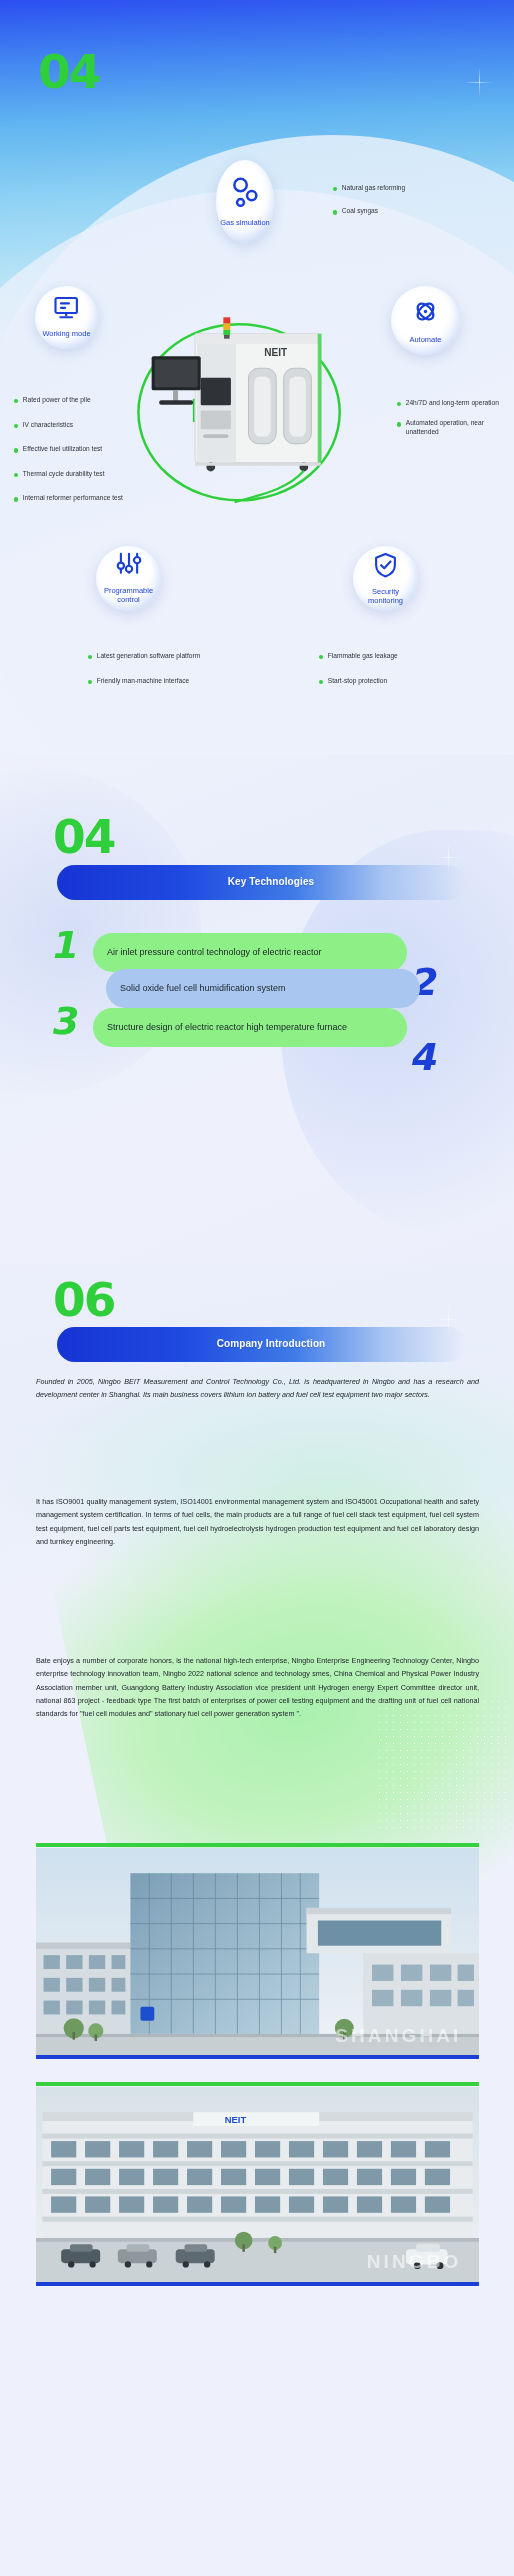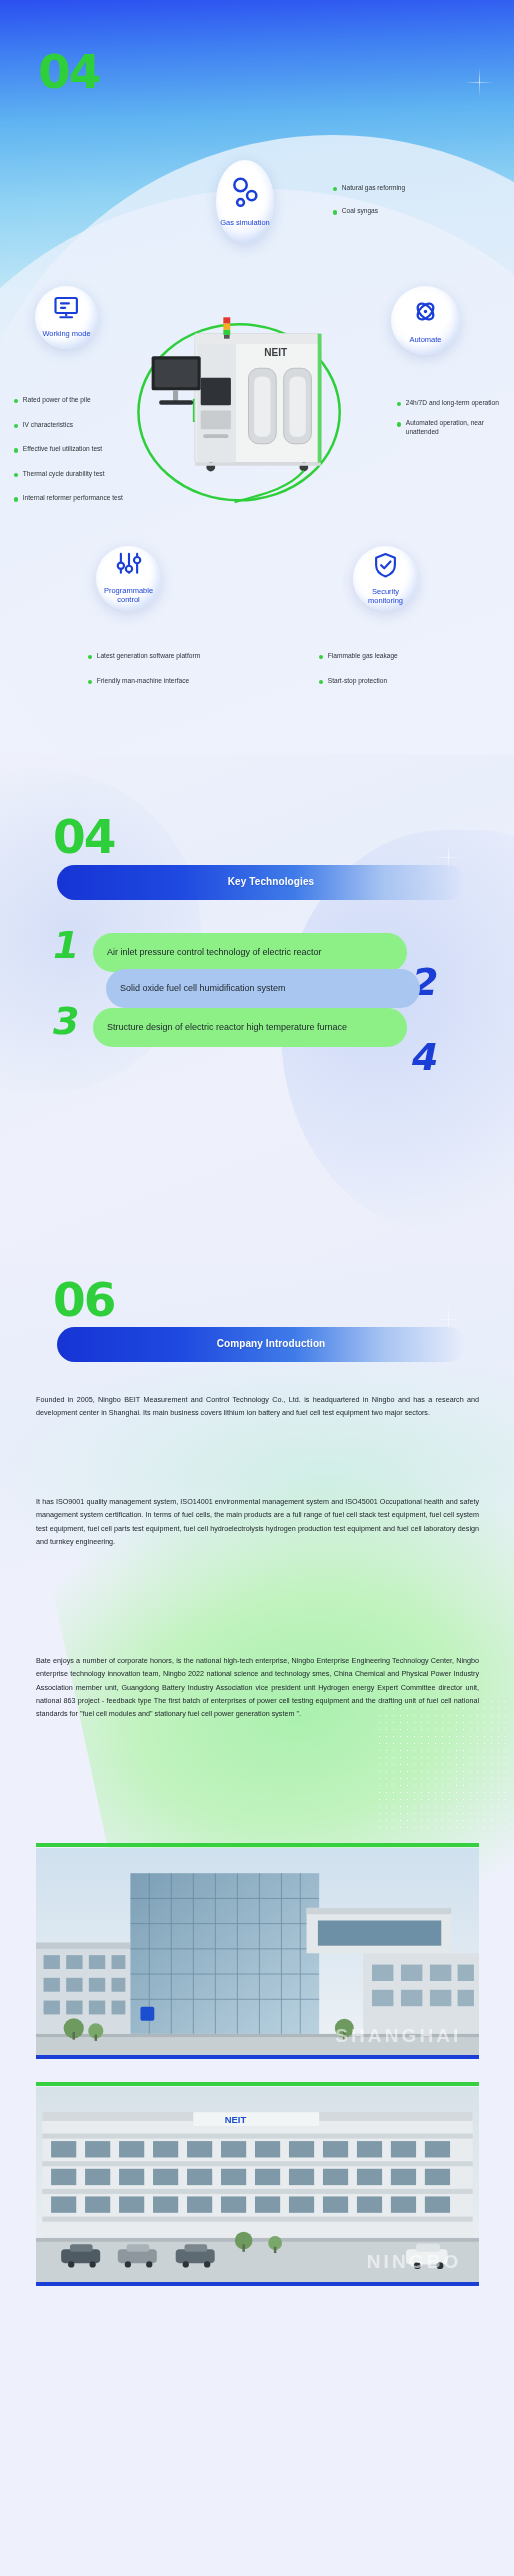--- a/index.html
+++ b/index.html
@@ -357,21 +357,21 @@
   <div class="greenwash"></div>
   <div class="dotgrid"></div>
 
   <div class="bignum" style="left:53px; top:14px;">06</div>
   <div class="titlebar" style="left:57px; top:63px; width:409px;
        background:linear-gradient(90deg,#1634d4 0%,#1f49e0 30%,#3f7be8 58%,#a8c4f2 80%,rgba(225,235,252,0) 100%);">
     <span>Company Introduction</span>
   </div>
   <div class="sparkle" style="left:434px; top:41px;"></div>
 
-  <div class="para" style="top:129px;">Founded in 2005, Ningbo BEIT Measurement and Control Technology Co., Ltd. is headquartered in Ningbo and has a research and development center in Shanghai. Its main business covers lithium ion battery and fuel cell test equipment two major sectors.</div>
+  <div class="para" style="top:111px;font-style:italic;">Founded in 2005, Ningbo BEIT Measurement and Control Technology Co., Ltd. is headquartered in Ningbo and has a research and development center in Shanghai. Its main business covers lithium ion battery and fuel cell test equipment two major sectors.</div>
   <div class="para" style="top:231px;">It has ISO9001 quality management system, ISO14001 environmental management system and ISO45001 Occupational health and safety management system certification. In terms of fuel cells, the main products are a full range of fuel cell stack test equipment, fuel cell system test equipment, fuel cell parts test equipment, fuel cell hydroelectrolysis hydrogen production test equipment and fuel cell laboratory design and turnkey engineering.</div>
   <div class="para" style="top:390px;">Bate enjoys a number of corporate honors, is the national high-tech enterprise, Ningbo Enterprise Engineering Technology Center, Ningbo enterprise technology innovation team, Ningbo 2022 national science and technology smes, China Chemical and Physical Power Industry Association member unit, Guangdong Battery Industry Association vice president unit Hydrogen energy Expert Committee director unit, national 863 project - feedback type The first batch of enterprises of power cell testing equipment and the drafting unit of fuel cell national standards for "fuel cell modules and" stationary fuel cell power generation system ".</div>
 
   <div class="photo" style="top:584px; height:208px;">
     <svg width="443" height="208" viewBox="0 0 704 330" preserveAspectRatio="none">
       <defs>
         <linearGradient id="sky1" x1="0" y1="0" x2="0" y2="1">
           <stop offset="0%" stop-color="#cfe0ee"></stop>
             <stop offset="100%" stop-color="#eef2f5"></stop>
         </linearGradient>

